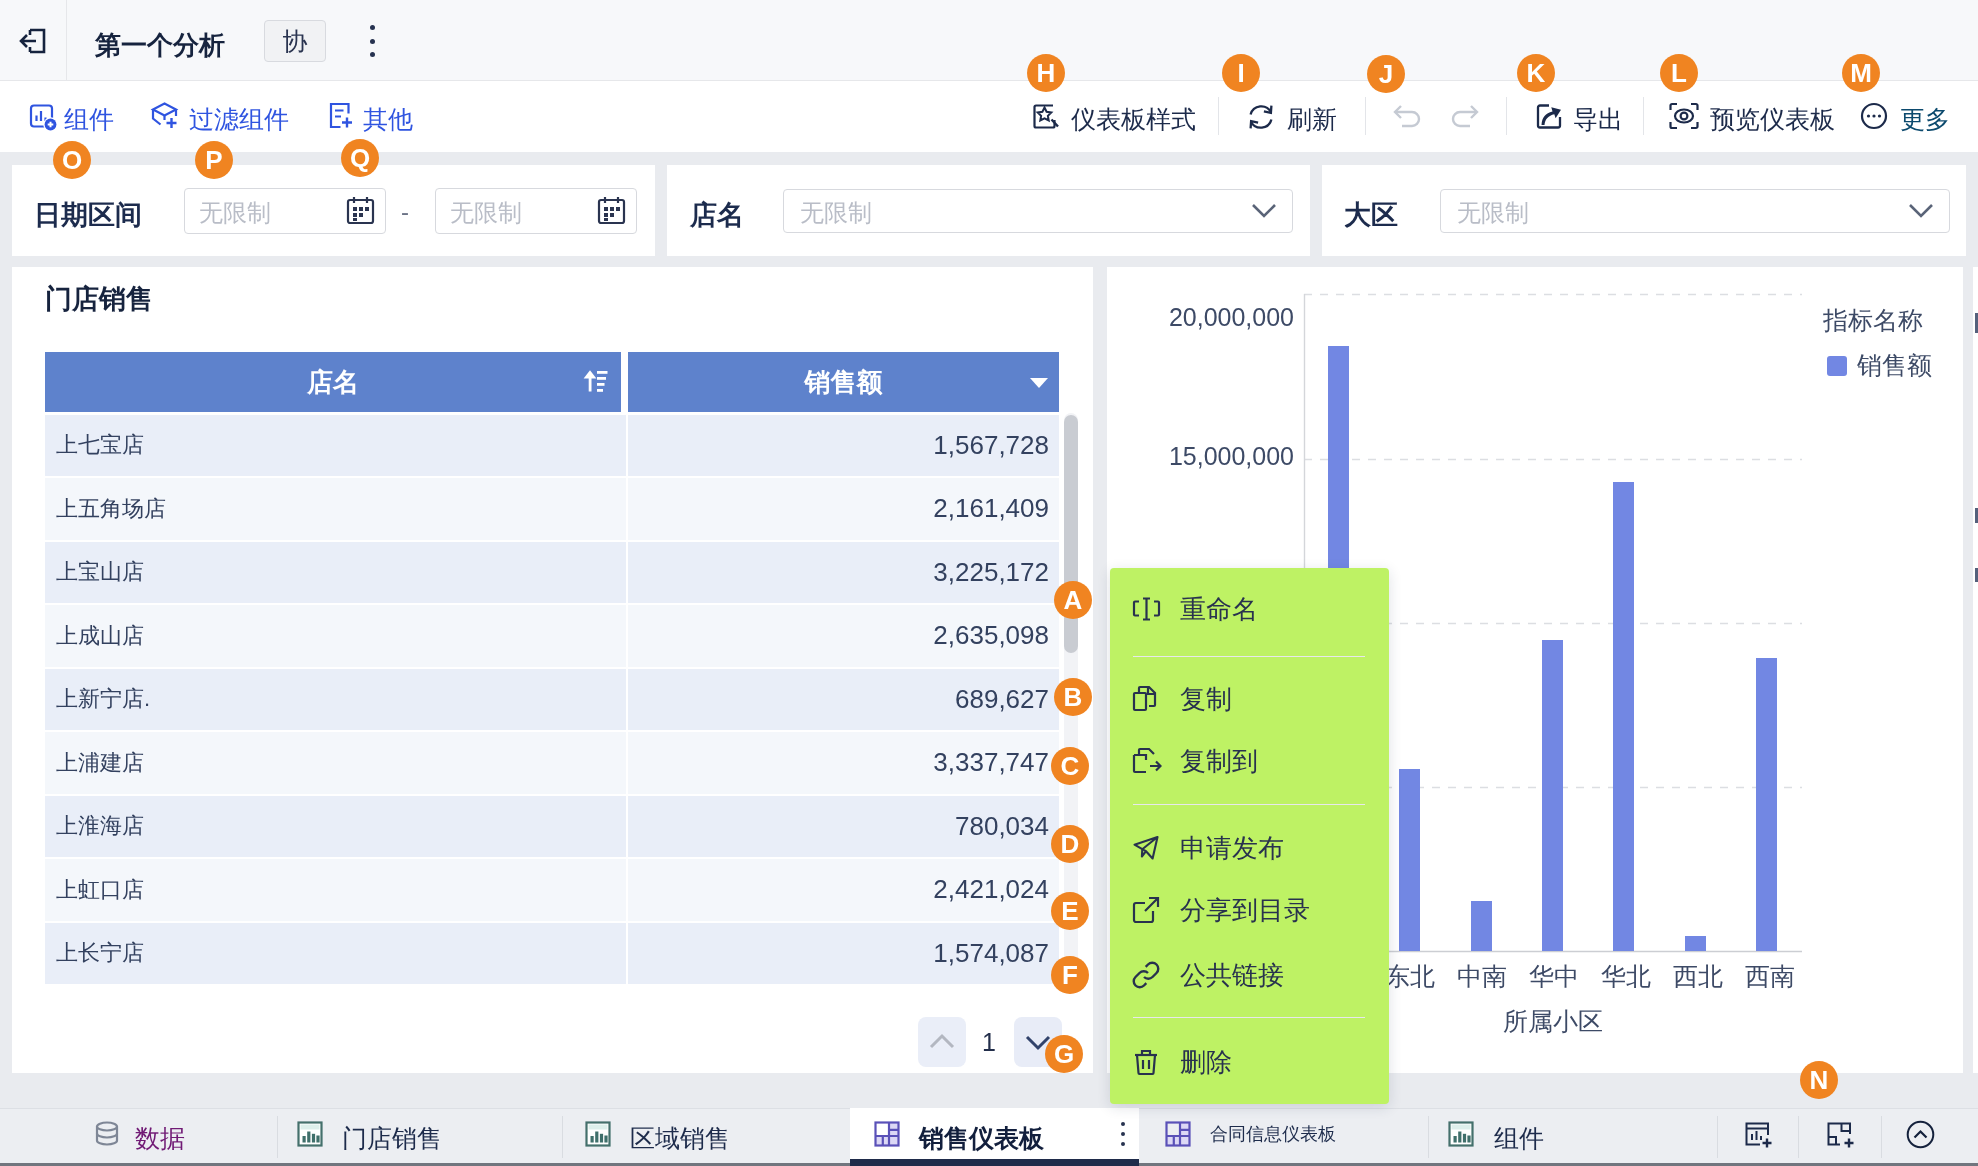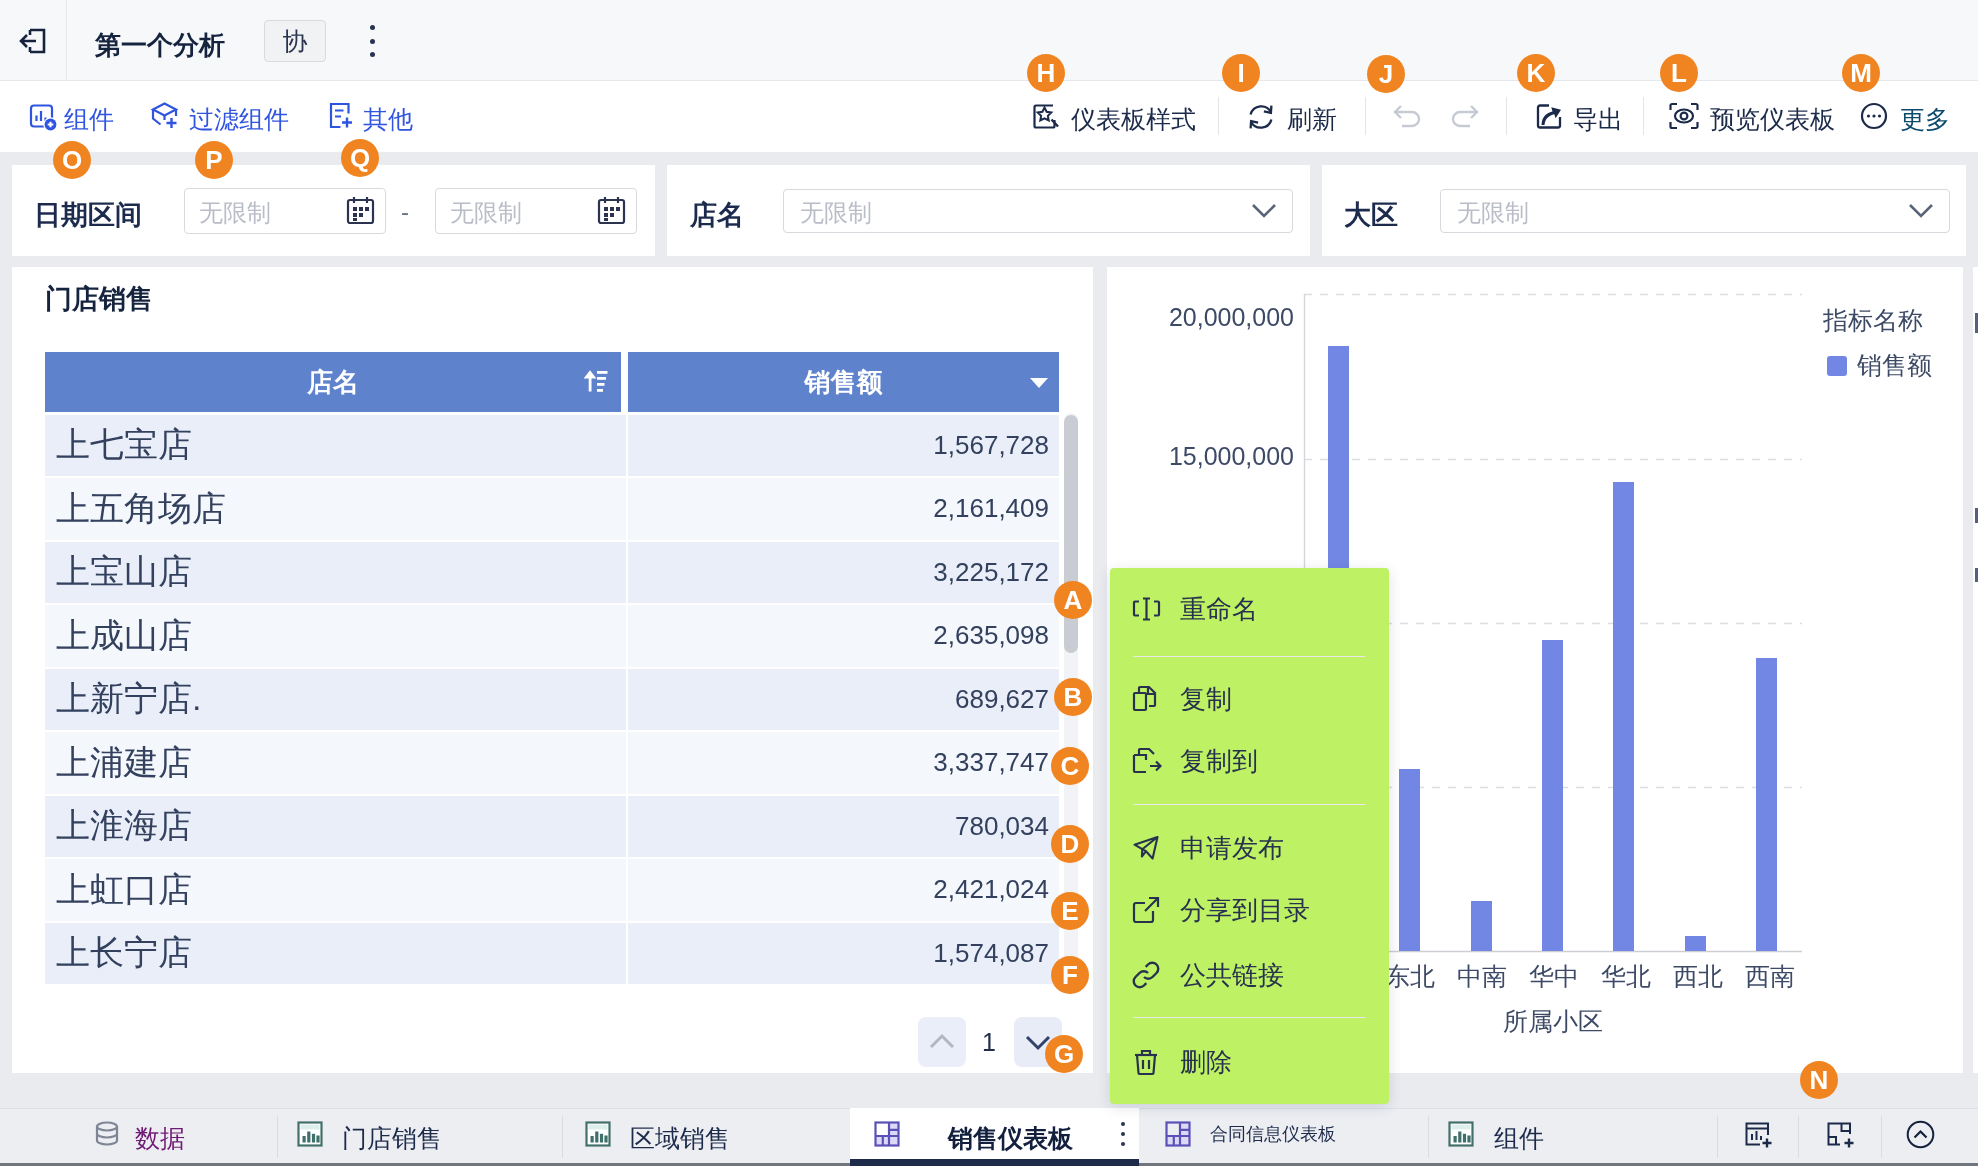--- a/index.html
+++ b/index.html
@@ -199,21 +199,21 @@
         <div class="c2">2,421,024</div>
       </div>
       <div class="trow odd">
         <div class="c1">上长宁店</div>
         <div class="c2">1,574,087</div>
       </div>
     </div>
 </div>
 <style>
 .trow { position:relative; width:1014px; height:63.5px; }
-.trow .c1 { position:absolute; left:0; top:1px; width:581px; height:61.5px; display:flex; align-items:center; padding-left:11px; font-size:34px; color:#33415f; }
+.trow .c1 { position:absolute; left:0; top:1px; width:581px; height:61.5px; display:flex; align-items:center; padding-left:11px; font-size:22px; color:#33415f; }
 .trow .c2 { position:absolute; left:583px; top:1px; width:431px; height:61.5px; display:flex; align-items:center; justify-content:flex-end; padding-right:10px; font-size:26px; color:#33415f; }
 .trow.odd .c1, .trow.odd .c2 { background:#e9eef8; }
 .trow.even .c1, .trow.even .c2 { background:#f4f7fb; }
 </style>
 
 <div class="abs" style="left:1064px;top:413px;width:14px;height:572px;background:#f2f3f6;border-radius:7px;"></div>
 <div class="abs" style="left:1064px;top:415px;width:14px;height:238px;background:#c9ccd2;border-radius:7px;"></div>
 
 <div class="abs" style="left:918px;top:1017px;width:48px;height:50px;background:#eaeef8;border-radius:8px;"></div>
 <svg class="abs" style="left:928px;top:1032px;" width="28" height="18" viewBox="0 0 28 18" fill="none" stroke="#b3b7c1" stroke-width="3">
@@ -317,21 +317,21 @@
       <rect x="16" y="9.8" width="9" height="6.2"></rect>
       <rect x="3" y="16" width="6.8" height="9"></rect>
       <rect x="9.8" y="16" width="6.2" height="9"></rect>
       <rect x="16" y="16" width="9" height="9"></rect>
     </g>
     <g stroke="#5a51b8" stroke-width="2.2" fill="none">
       <rect x="2.5" y="2.5" width="23" height="23"></rect>
       <path d="M16 2.5 V25.5 M2.5 16 H25.5 M16 9.8 H25.5 M9.8 16 V25.5"></path>
     </g>
   </svg>
-<div class="abs" style="left:919px;top:1122px;font-size:25px;font-weight:bold;color:#121f3d;margin-left:29px;">销售仪表板</div>
+<div class="abs" style="left:919px;top:1122px;font-size:25px;font-weight:bold;color:#121f3d;">销售仪表板</div>
 <div class="abs" style="left:1120px;top:1116px;width:6px;height:36px;display:flex;flex-direction:column;justify-content:space-evenly;align-items:center;">
   <span style="width:4px;height:4px;border-radius:50%;background:#273350;"></span>
   <span style="width:4px;height:4px;border-radius:50%;background:#273350;"></span>
   <span style="width:4px;height:4px;border-radius:50%;background:#273350;"></span>
 </div>
 <svg class="abs gridTab" style="left:1164px;top:1120px;" width="28" height="28" viewBox="0 0 28 28">
     <g fill="#dcd8f5">
       <rect x="16" y="3" width="9" height="6.8"></rect>
       <rect x="16" y="9.8" width="9" height="6.2"></rect>
       <rect x="3" y="16" width="6.8" height="9"></rect>

